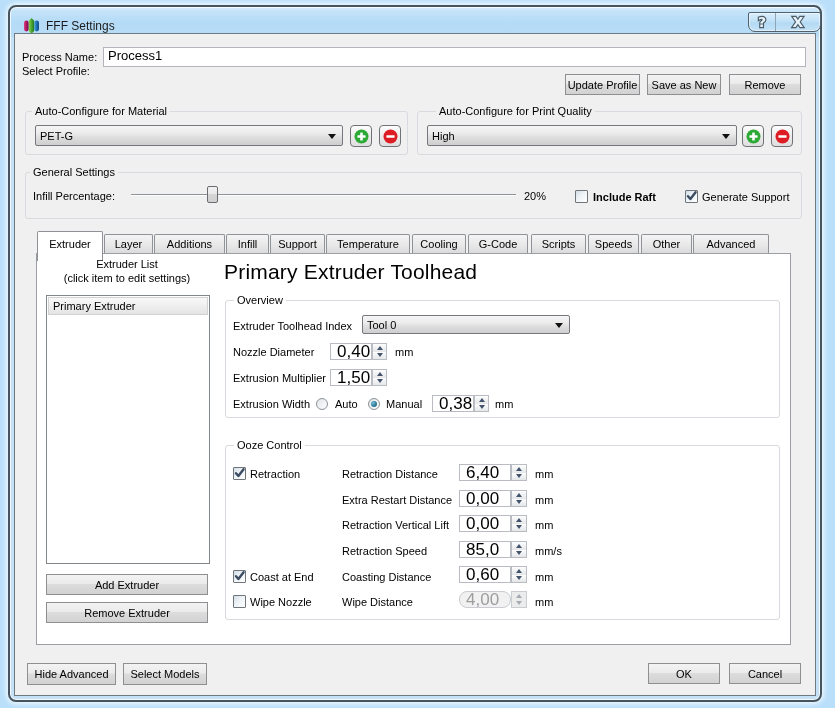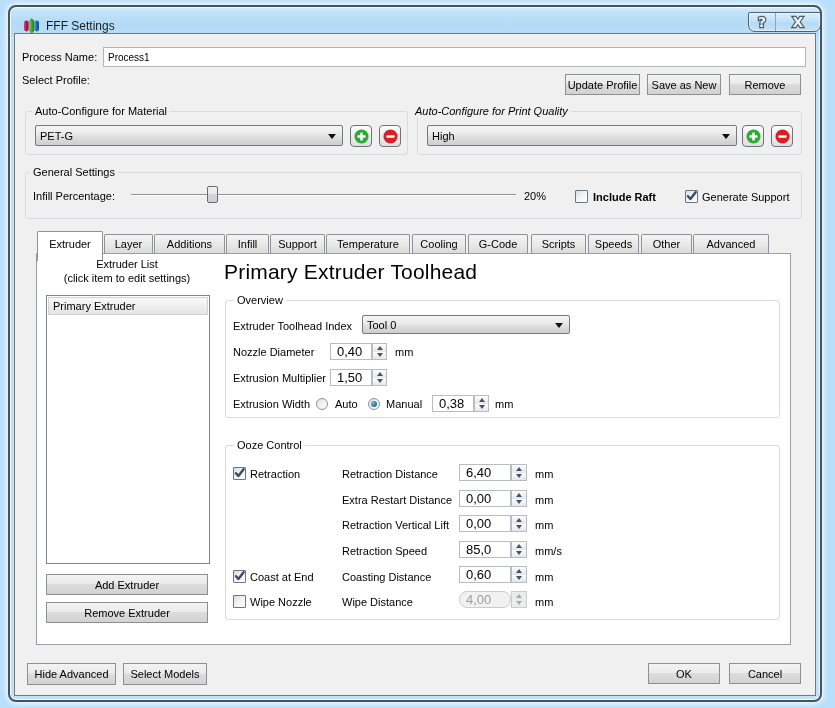--- a/index.html
+++ b/index.html
@@ -29,41 +29,41 @@
        fill:#e9f4fb;stroke:#4b5b67;stroke-width:2.4px;paint-order:stroke;}
 
   #client{position:absolute;left:14px;top:33px;width:800px;height:661px;
        border:1px solid #6e7a82;background:#f0f0f0;}
 
   
   .btn{position:absolute;border:1px solid #8d8f92;border-radius:0;
        background:linear-gradient(180deg,#f3f3f3 0%,#ebebeb 45%,#dcdcdc 50%,#d2d2d2 100%);
        display:flex;align-items:center;justify-content:center;font-size:11px;color:#000;white-space:nowrap;}
   .input{position:absolute;border:1px solid #b2b6bc;background:#fff;
-       font-size:10px;display:flex;align-items:center;padding-left:4px;}
+       font-size:13px;display:flex;padding-left:4px;}
   .combo{position:absolute;border:1px solid #75797e;border-radius:2px;
        background:linear-gradient(180deg,#f5f5f5 0%,#ebebeb 40%,#dedede 60%,#cecece 100%);
        display:flex;align-items:center;padding-left:4px;font-size:11px;white-space:nowrap;}
   .combo .carrow{position:absolute;right:6px;top:50%;margin-top:-2px;width:0;height:0;
        border-left:4px solid transparent;border-right:4px solid transparent;border-top:5px solid #111;}
   .grp{position:absolute;border:1px solid #d7dade;border-radius:3px;}
   .grp-legend{position:absolute;font-size:11px;line-height:13px;padding:0 3px;white-space:nowrap;}
   .on-gray{background:#f0f0f0;}
   .on-white{background:#fff;}
 
   .cb{position:absolute;width:11px;height:11px;border:1px solid #70757a;border-radius:1px;
       background:linear-gradient(135deg,#d3dde6 0%,#eef3f7 45%,#ffffff 100%);}
   .cb svg{position:absolute;left:-1px;top:-2px;}
 
   .radio{position:absolute;width:10px;height:10px;border:1px solid #8b9197;border-radius:50%;
       background:linear-gradient(135deg,#e2e6e9,#fdfdfd);}
   .radio .dot{position:absolute;left:2px;top:2px;width:6px;height:6px;border-radius:50%;
       background:radial-gradient(circle at 35% 35%,#7fc2dc 0%,#3a8aa8 40%,#16536e 100%);}
 
-  .spin-field{position:absolute;border:1px solid #b9bdc3;background:#fff;font-size:13px;
+  .spin-field{position:absolute;border:1px solid #b9bdc3;background:#fff;font-size:17px;
       display:flex;align-items:center;padding-left:6px;}
   .spin-btns{position:absolute;border:1px solid #b9bdc3;background:#fff;}
   .spin-up,.spin-dn{position:absolute;left:0;width:100%;height:50%;
       background:linear-gradient(180deg,#fdfdfd,#e4e6e8);display:flex;align-items:center;justify-content:center;}
   .spin-up{top:0;border-bottom:1px solid #d4d7da;}
   .spin-dn{bottom:0;}
   .tri-up{width:0;height:0;border-left:3.5px solid transparent;border-right:3.5px solid transparent;border-bottom:4px solid #42536b;}
   .tri-dn{width:0;height:0;border-left:3.5px solid transparent;border-right:3.5px solid transparent;border-top:4px solid #42536b;}
   .disabled .spin-field{background:#f1f1f1;color:#9d9d9d;border-color:#c9ccd0;border-radius:8px;}
   .disabled .spin-btns{border-color:#c9ccd0;}
@@ -140,21 +140,21 @@
     </div>
   </div>
 
   <div id="client"></div>
 
   <span class="lbl" style="left:22px;top:51px;">Process Name:</span>
   <div class="input" style="left:103px;top:47px;width:697px;height:18px;">
     <span>Process1</span>
   </div>
 
-  <span class="lbl" style="left:22px;top:74px;">Select Profile:</span>
+  <span class="lbl" style="left:22px;top:65px;">Select Profile:</span>
   <div class="btn" style="left:565px;top:74px;width:73px;height:19px;">
     <span>Update Profile</span>
   </div>
   <div class="btn" style="left:647px;top:74px;width:72px;height:19px;">
     <span>Save as New</span>
   </div>
   <div class="btn" style="left:729px;top:74px;width:70px;height:19px;">
     <span>Remove</span>
   </div>
 
@@ -172,21 +172,21 @@
     </svg>
   </div>
   <div class="iconbtn" style="left:379px;top:125px;">
     <svg width="15" height="15" viewBox="0 0 15 15">
       <circle cx="7.5" cy="7.5" r="7" fill="#dd1c24"></circle>
       <rect x="3.4" y="6.2" width="8.2" height="2.6" rx="0.6" fill="#fff"></rect>
     </svg>
   </div>
 
   <div class="grp" style="left:417px;top:111px;width:383px;height:42px;"></div>
-  <span class="grp-legend on-gray" style="left:412px;top:105px;font-style:italic;">Auto-Configure for Print Quality</span>
+  <span class="grp-legend on-gray" style="left:436px;top:105px;">Auto-Configure for Print Quality</span>
   <div class="combo" style="left:427px;top:125px;width:304px;height:19px;">
     <span>High</span>
     <span class="carrow"></span>
   </div>
   <div class="iconbtn" style="left:742px;top:125px;">
     <svg width="15" height="15" viewBox="0 0 15 15">
       <circle cx="7.5" cy="7.5" r="7" fill="#2daa35"></circle>
       <rect x="3.4" y="6.2" width="8.2" height="2.6" rx="0.6" fill="#fff"></rect>
       <rect x="6.2" y="3.4" width="2.6" height="8.2" rx="0.6" fill="#fff"></rect>
     </svg>

